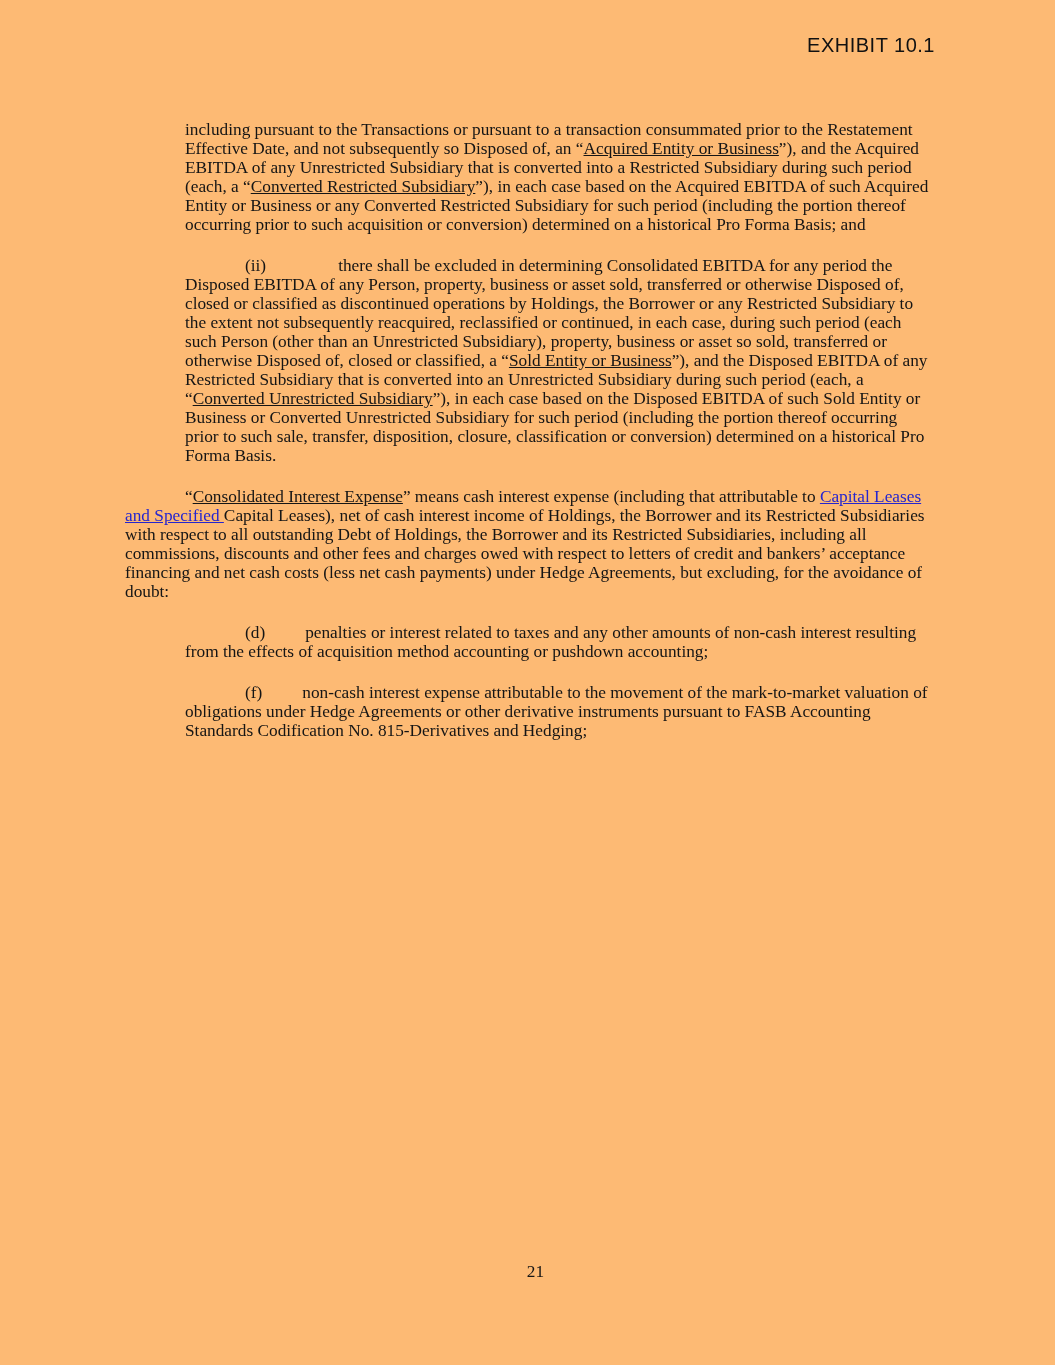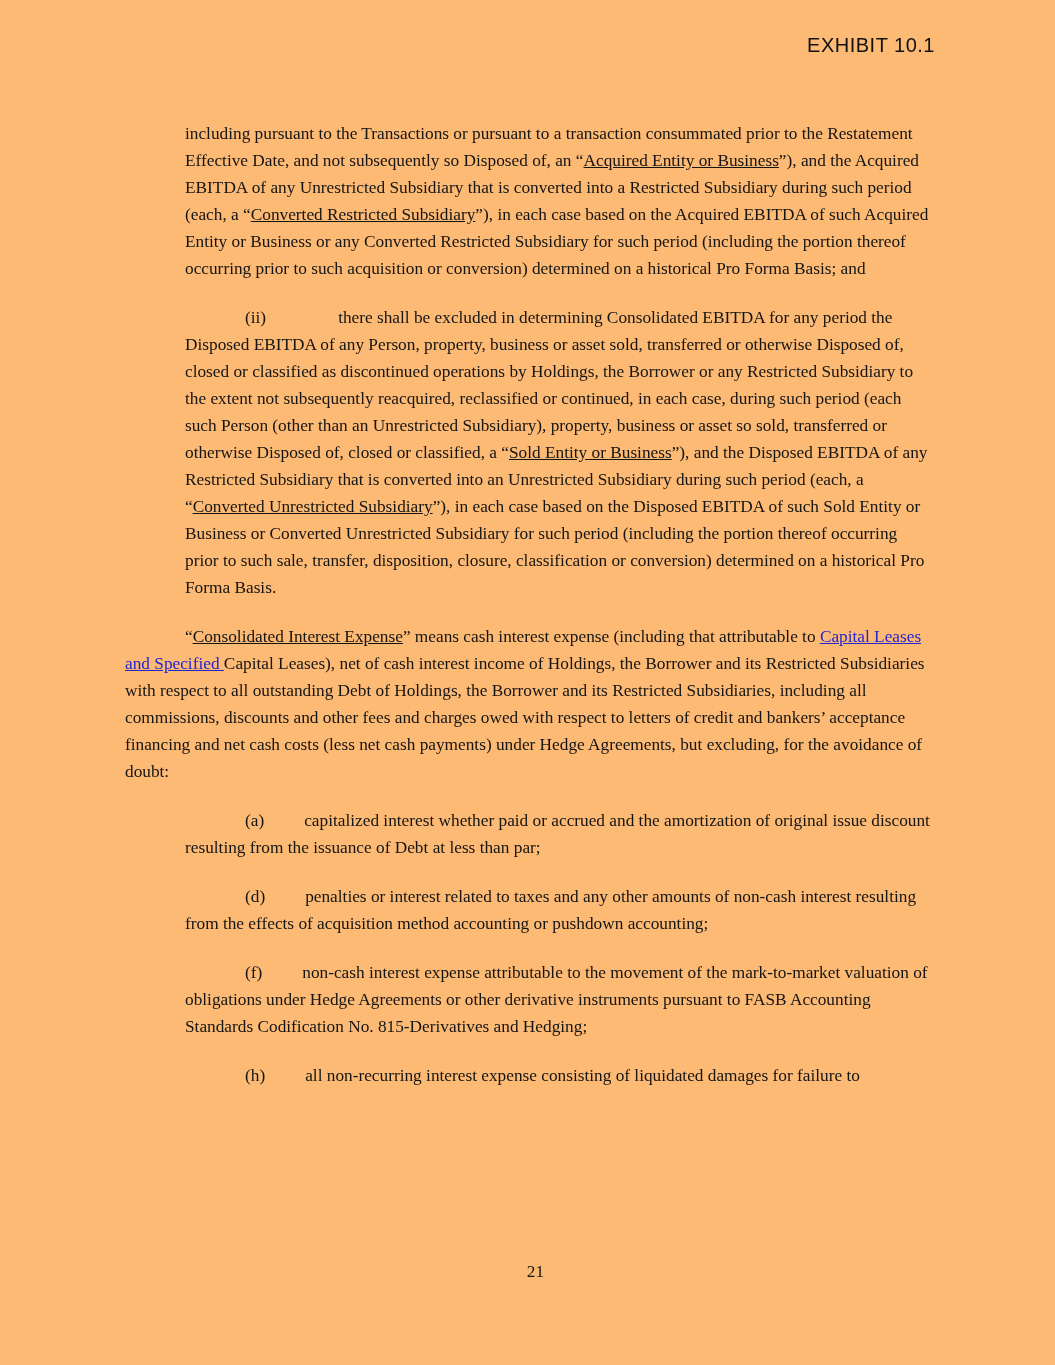--- a/index.html
+++ b/index.html
@@ -25,21 +25,21 @@
     font-weight: 500;
     letter-spacing: 0.5px;
     color: #111111;
   }
   .doc-content {
     position: absolute;
     top: 120px;
     left: 125px;
     width: 806px;
     font-size: 17.3px;
-    line-height: 27px;
+    line-height: 19px;
     text-align: left;
   }
   .para {
     margin: 0 0 22px 0;
   }
   .para.indented {
     margin-left: 60px;
     width: 746px;
   }
   .fl-indent {
@@ -77,20 +77,18 @@
 </head>
 <body>
 
 <div class="page">
   <div class="exhibit-header">EXHIBIT 10.1</div>
 
   <div class="doc-content" id="doc-content">
       <div class="para indented"><span class="text-run">including pursuant to the Transactions or pursuant to a transaction consummated prior to the Restatement Effective Date, and not subsequently so Disposed of, an “</span><span class="defined-term">Acquired Entity or Business</span><span class="text-run">”), and the Acquired EBITDA of any Unrestricted Subsidiary that is converted into a Restricted Subsidiary during such period (each, a “</span><span class="defined-term">Converted Restricted Subsidiary</span><span class="text-run">”), in each case based on the Acquired EBITDA of such Acquired Entity or Business or any Converted Restricted Subsidiary for such period (including the portion thereof occurring prior to such acquisition or conversion) determined on a historical Pro Forma Basis; and</span></div>
       <div class="para indented" data-label="(ii)"><span class="fl-indent"></span><span class="item-label">(ii)</span><span class="tab"></span><span class="text-run">there shall be excluded in determining Consolidated EBITDA for any period the Disposed EBITDA of any Person, property, business or asset sold, transferred or otherwise Disposed of, closed or classified as discontinued operations by Holdings, the Borrower or any Restricted Subsidiary to the extent not subsequently reacquired, reclassified or continued, in each case, during such period (each such Person (other than an Unrestricted Subsidiary), property, business or asset so sold, transferred or otherwise Disposed of, closed or classified, a “</span><span class="defined-term">Sold Entity or Business</span><span class="text-run">”), and the Disposed EBITDA of any Restricted Subsidiary that is converted into an Unrestricted Subsidiary during such period (each, a “</span><span class="defined-term">Converted Unrestricted Subsidiary</span><span class="text-run">”), in each case based on the Disposed EBITDA of such Sold Entity or Business or Converted Unrestricted Subsidiary for such period (including the portion thereof occurring prior to such sale, transfer, disposition, closure, classification or conversion) determined on a historical Pro Forma Basis.</span></div>
       <div class="para"><span class="fl-indent"></span><span class="text-run">“</span><span class="defined-term">Consolidated Interest Expense</span><span class="text-run">” means cash interest expense (including that attributable to </span><a class="doc-link">Capital Leases and Specified </a><span class="text-run">Capital Leases), net of cash interest income of Holdings, the Borrower and its Restricted Subsidiaries with respect to all outstanding Debt of Holdings, the Borrower and its Restricted Subsidiaries, including all commissions, discounts and other fees and charges owed with respect to letters of credit and bankers’ acceptance financing and net cash costs (less net cash payments) under Hedge Agreements, but excluding, for the avoidance of doubt:</span></div>
-      <div class="para indented" data-label="(a)"><span class="fl-indent"></span><span class="item-label">(a)</span><span class="tab"></span><span class="text-run">capitalized interest whether paid or accrued and the amortization of original issue discount resulting from the issuance of Debt at less than par;</span></div>
       <div class="para indented" data-label="(d)"><span class="fl-indent"></span><span class="item-label">(d)</span><span class="tab"></span><span class="text-run">penalties or interest related to taxes and any other amounts of non-cash interest resulting from the effects of acquisition method accounting or pushdown accounting;</span></div>
       <div class="para indented" data-label="(f)"><span class="fl-indent"></span><span class="item-label">(f)</span><span class="tab"></span><span class="text-run">non-cash interest expense attributable to the movement of the mark-to-market valuation of obligations under Hedge Agreements or other derivative instruments pursuant to FASB Accounting Standards Codification No. 815-Derivatives and Hedging;</span></div>
-      <div class="para indented" data-label="(h)"><span class="fl-indent"></span><span class="item-label">(h)</span><span class="tab"></span><span class="text-run">all non-recurring interest expense consisting of liquidated damages for failure to</span></div>
     </div>
 
   <div class="page-number">21</div>
 </div>
 
 </body></html>

